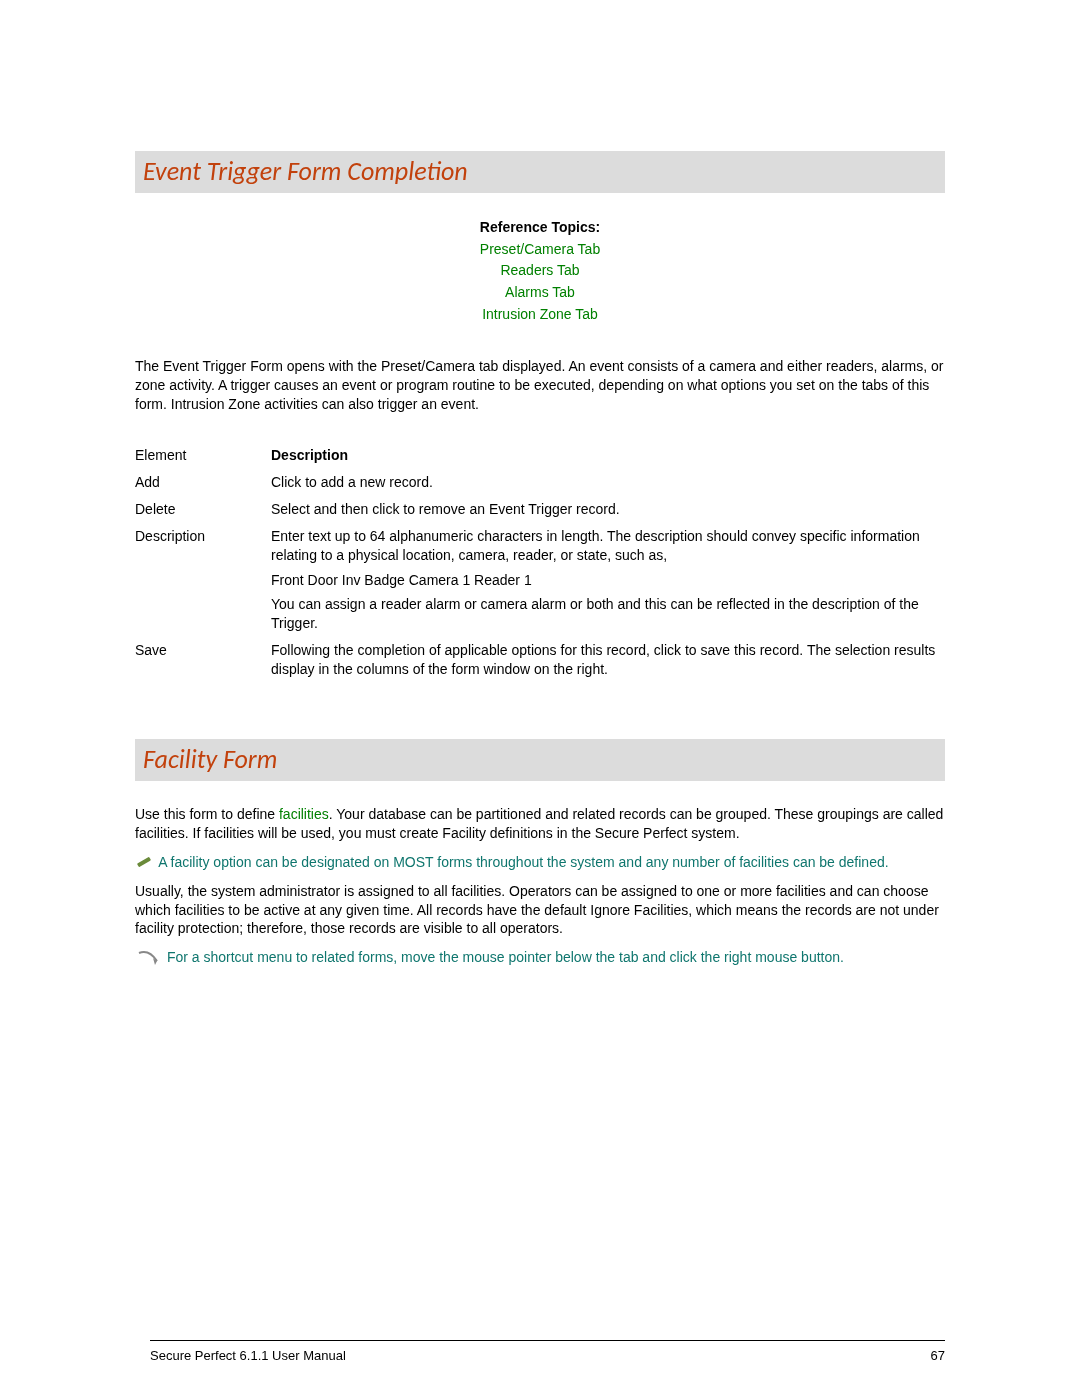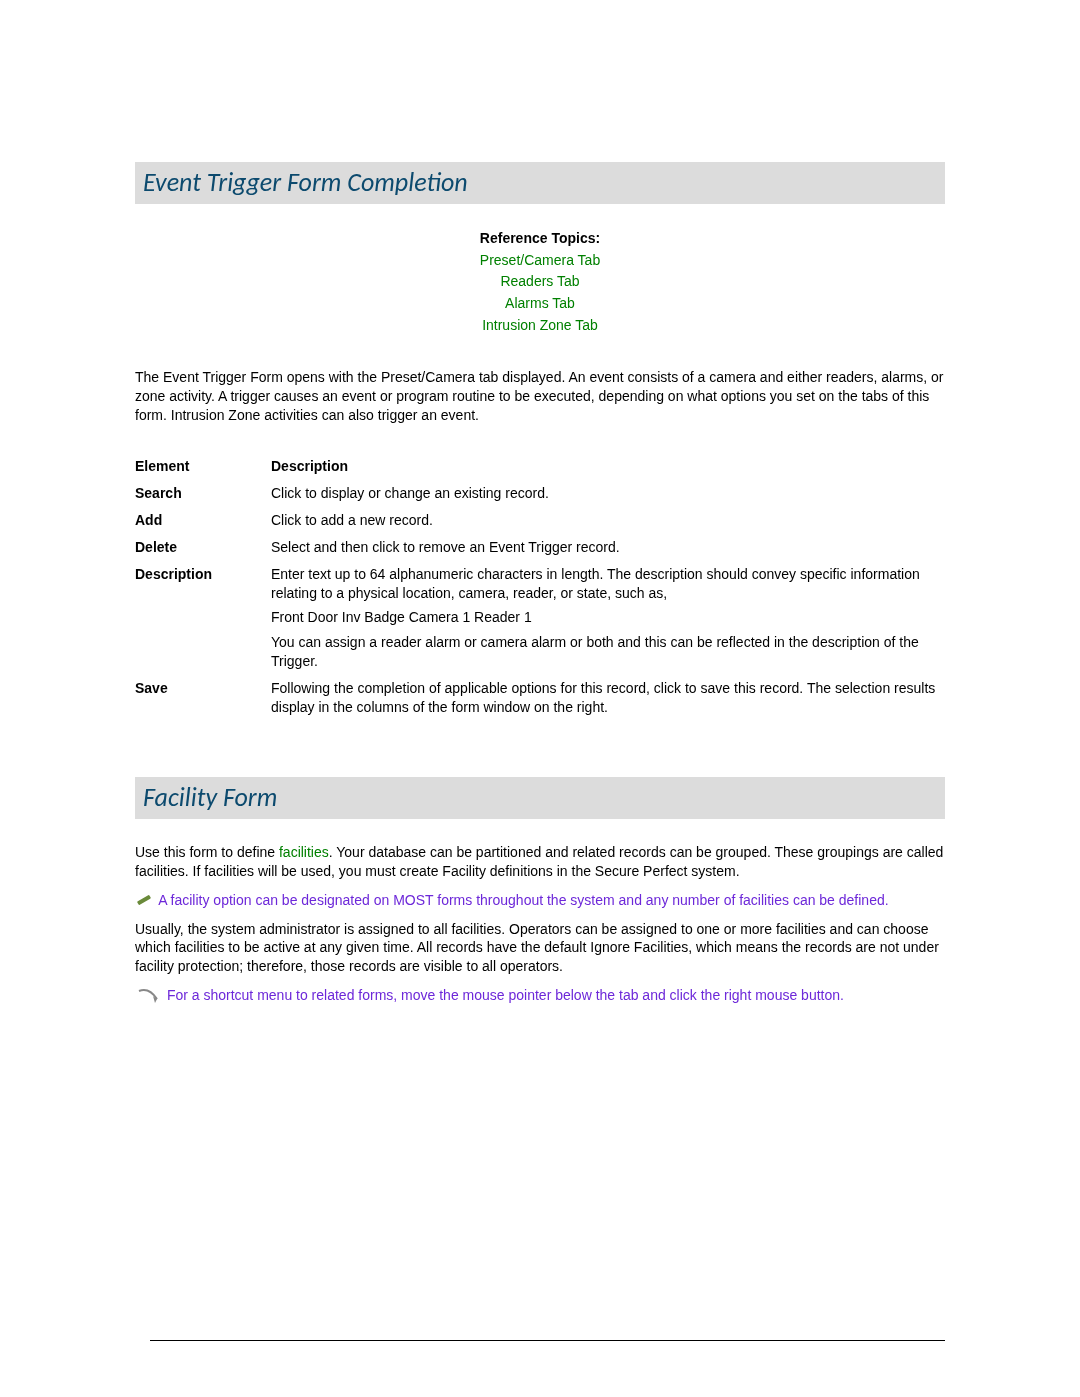--- a/index.html
+++ b/index.html
@@ -12,27 +12,27 @@
   }
   .page {
     width: 1080px;
     height: 1397px;
     position: relative;
     box-sizing: border-box;
     padding: 150px 135px 0 135px;
   }
   .section-heading {
     background: #dcdcdc;
-    color: #0c4a6e;
+    color: #c2410c;
     font-style: italic;
     font-weight: 500;
     font-size: 26px;
     font-family: "Trebuchet MS", "Calibri", sans-serif;
     padding: 4px 8px 6px 8px;
-    margin: 12px 0 24px 0;
+    margin: 1px 0 24px 0;
   }
   .ref-block {
     text-align: center;
     margin-bottom: 32px;
     line-height: 1.55;
   }
   .ref-label {
     font-weight: bold;
   }
   .ref-link {
@@ -51,37 +51,37 @@
     border-collapse: collapse;
     margin-top: 28px;
   }
   .tbl td {
     vertical-align: top;
     padding: 4px 6px 4px 0;
     line-height: 1.35;
   }
   .tbl td.elcol {
     width: 130px;
-    font-weight: bold;
+    font-weight: normal;
     margin-left: 35px;
   }
   .tbl thead td {
     font-weight: bold;
   }
   .code {
     font-family: Liberation Sans, sans-serif;
     display: block;
     margin: 6px 0;
   }
   .inline-link {
     color: #008000;
     text-align: right;
   }
   .tip {
-    color: #6d28d9;
+    color: #0f766e;
     line-height: 1.35;
     margin: 8px 0 10px 0;
   }
   .tip-icon {
     display: inline-block;
     width: 18px;
     height: 14px;
     position: relative;
     vertical-align: middle;
     margin-right: 2px;
@@ -147,24 +147,20 @@
 
 
   <table class="tbl">
     <thead>
       <tr>
         <td class="elcol">Element</td>
         <td>Description</td>
       </tr>
     </thead>
     <tbody>
-      <tr>
-        <td class="elcol">Search</td>
-        <td>Click to display or change an existing record.</td>
-      </tr>
       <tr>
         <td class="elcol">Add</td>
         <td>Click to add a new record.</td>
       </tr>
       <tr>
         <td class="elcol">Delete</td>
         <td>Select and then click to remove an Event Trigger record.</td>
       </tr>
       <tr>
         <td class="elcol">Description</td>
@@ -201,14 +197,18 @@
         <svg class="arrow-svg" width="28" height="20" viewBox="0 0 28 20">
           <path d="M4 4 Q 14 0 22 12" stroke="#888" stroke-width="2" fill="none"></path>
           <path d="M22 12 L18 9 L20 16 Z" fill="#888"></path>
         </svg>
       </span>
       <span>For a shortcut menu to related forms, move the mouse pointer below the tab and click the right mouse button.</span>
     </p>
   </div>
 
   <div class="footer-rule"></div>
+  <div class="footer">
+    <span>Secure Perfect 6.1.1 User Manual</span>
+    <span>67</span>
+  </div>
 
 </div>
 
 </body></html>

